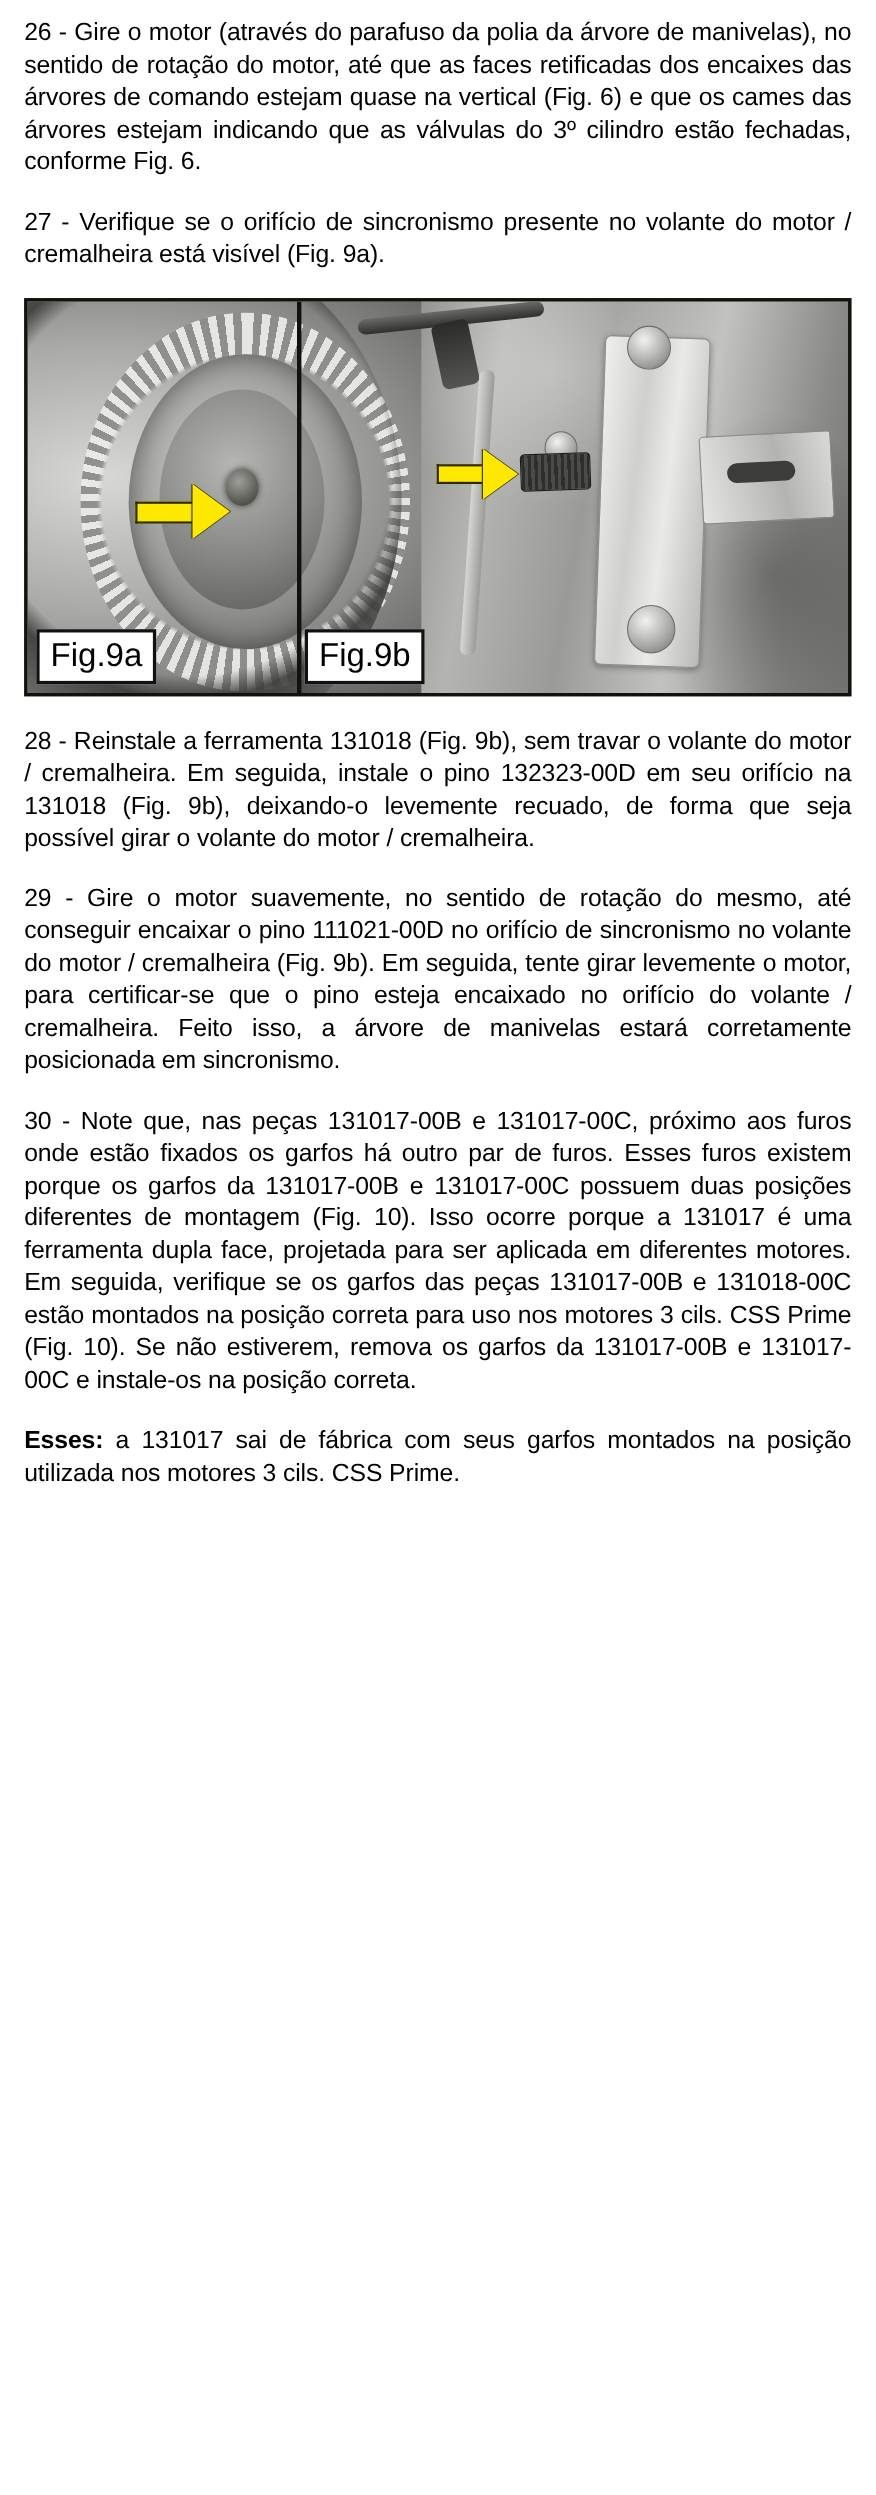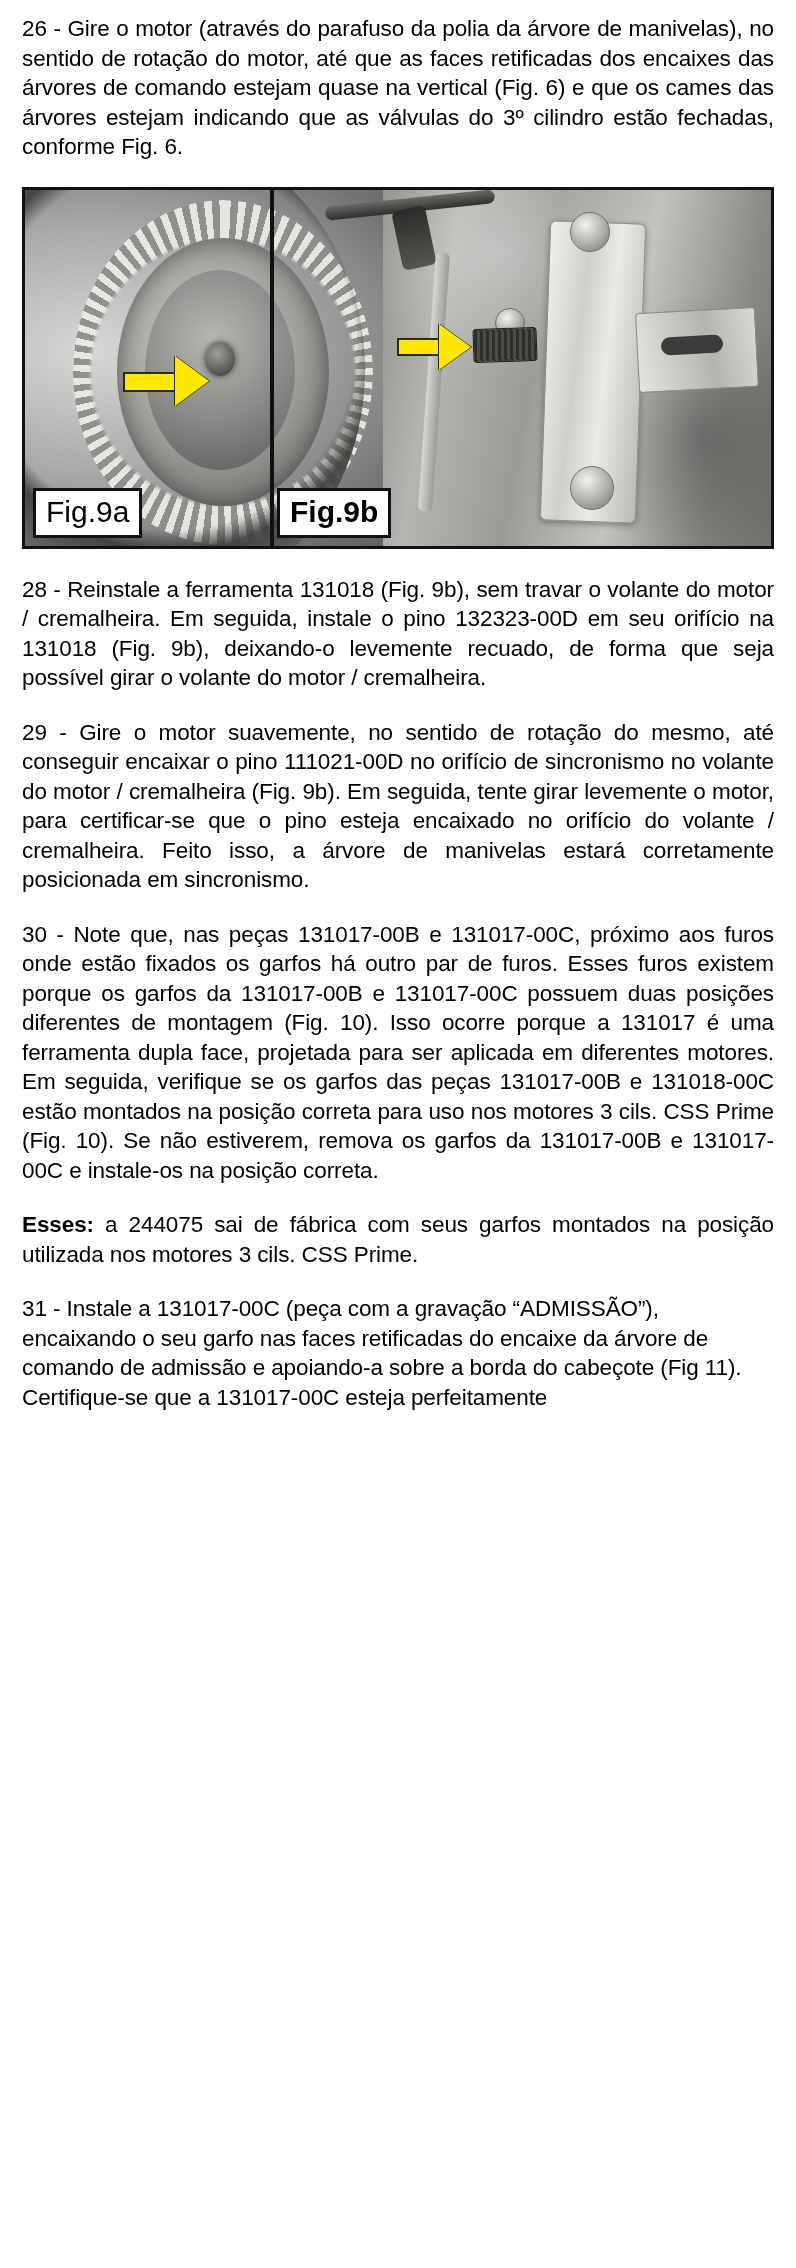--- a/index.html
+++ b/index.html
@@ -226,35 +226,36 @@
     bottom: 8px;
     background: #ffffff;
     border: 3px solid #111;
     font-size: 30px;
     line-height: 34px;
     padding: 4px 10px 6px 10px;
     font-family: "Liberation Sans", sans-serif;
     color: #000;
   }
   .fig-label-a { left: 8px; }
-  .fig-label-b { left: 252px; font-weight: bold; }
+  .fig-label-b { left: 252px; }
   .vline {
     position: absolute;
     left: 245px; top: 0;
     width: 4px; height: 100%;
     background: #111;
   }
 </style>
 </head>
 <body>
 
 <div class="page">
 
   <p class="para">26 - Gire o motor (através do parafuso da polia da árvore de manivelas), no sentido de rotação do motor, até que as faces retificadas dos encaixes das árvores de comando estejam quase na vertical (Fig. 6) e que os cames das árvores estejam indicando que as válvulas do 3º cilindro estão fechadas, conforme Fig. 6.</p>
 
+  <p class="para">27 - Verifique se o orifício de sincronismo presente no volante do motor / cremalheira está visível (Fig. 9a).</p>
 
   <div class="figure">
     <div class="photo">
       <div class="left-block"></div>
       <div class="teeth"></div>
       <div class="hub"></div>
       <div class="hub-inner"></div>
       <div class="bell-ring"></div>
       <div class="sync-hole"></div>
 
@@ -285,17 +286,16 @@
     <div class="fig-label fig-label-a">Fig.9a</div>
     <div class="fig-label fig-label-b">Fig.9b</div>
   </div>
 
   <p class="para">28 - Reinstale a ferramenta 131018 (Fig. 9b), sem travar o volante do motor / cremalheira. Em seguida, instale o pino 132323-00D em seu orifício na 131018 (Fig. 9b), deixando-o levemente recuado, de forma que seja possível girar o volante do motor / cremalheira.</p>
 
   <p class="para">29 - Gire o motor suavemente, no sentido de rotação do mesmo, até conseguir encaixar o pino 111021-00D no orifício de sincronismo no volante do motor / cremalheira (Fig. 9b). Em seguida, tente girar levemente o motor, para certificar-se que o pino esteja encaixado no orifício do volante / cremalheira. Feito isso, a árvore de manivelas estará corretamente posicionada em sincronismo.</p>
 
   <p class="para">30 - Note que, nas peças 131017-00B e 131017-00C, próximo aos furos onde estão fixados os garfos há outro par de furos. Esses furos existem porque os garfos da 131017-00B e 131017-00C possuem duas posições diferentes de montagem (Fig. 10). Isso ocorre porque a 131017 é uma ferramenta dupla face, projetada para ser aplicada em diferentes motores. Em seguida, verifique se os garfos das peças 131017-00B e 131018-00C estão montados na posição correta para uso nos motores 3 cils. CSS Prime (Fig. 10). Se não estiverem, remova os garfos da 131017-00B e 131017-00C e instale-os na posição correta.</p>
 
-  <p class="para"><span class="bold-lead">Esses:</span><span> a 244075 sai de fábrica com seus garfos montados na posição utilizada nos motores 3 cils. CSS Prime.</span></p>
-
-  <p class="para last-left">31 - Instale a 131017-00C (peça com a gravação “ADMISSÃO”), encaixando o seu garfo nas faces retificadas do encaixe da árvore de comando de admissão e apoiando-a sobre a borda do cabeçote (Fig 11). Certifique-se que a 131017-00C esteja perfeitamente</p>
+  <p class="para"><span class="bold-lead">Esses:</span><span> a 131017 sai de fábrica com seus garfos montados na posição utilizada nos motores 3 cils. CSS Prime.</span></p>
+
 
 </div>
 
 </body></html>

